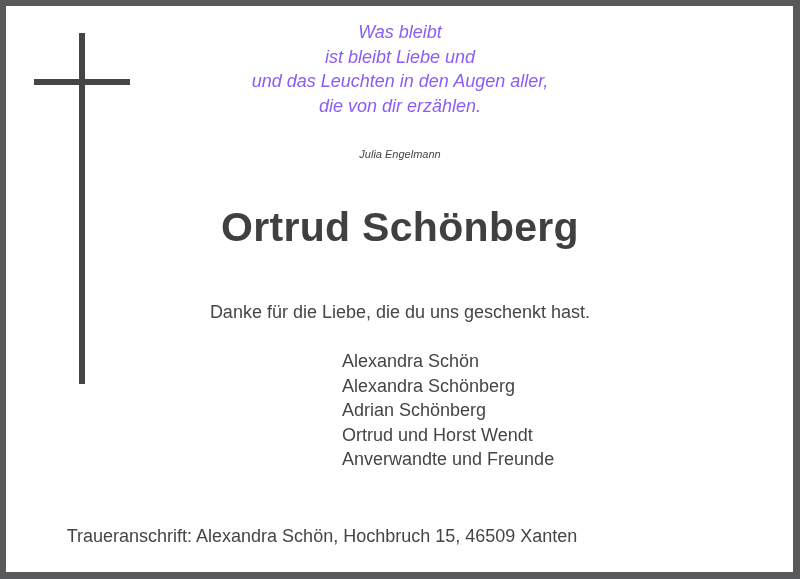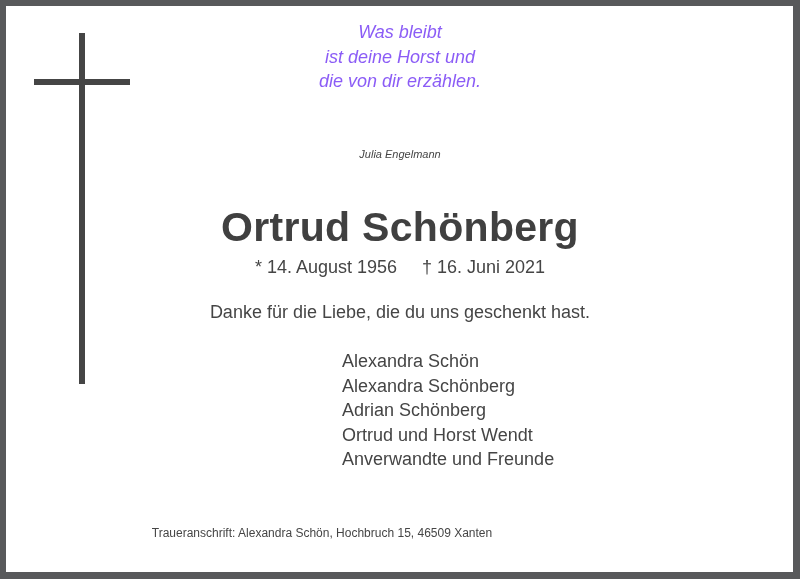--- a/index.html
+++ b/index.html
@@ -12,40 +12,40 @@
   .cross-v { position: absolute; left: 73px; top: 27px; width: 6px; height: 351px; background: #454545; }
   .cross-h { position: absolute; left: 28px; top: 73px; width: 96px; height: 6px; background: #454545; }
   .poem { position: absolute; left: 200px; top: 14px; width: 388px; text-align: center; font-style: italic; font-size: 18px; line-height: 24.5px; color: #8b5cf6; }
   .poem div { white-space: nowrap; }
   .author { position: absolute; left: 200px; top: 142px; width: 388px; text-align: center; font-style: italic; font-size: 11px; color: #454545; }
   .name { position: absolute; left: 150px; top: 198px; width: 488px; text-align: center; font-weight: bold; font-size: 41px; color: #404040; letter-spacing: 0.3px; }
   .dates { position: absolute; left: 150px; top: 251px; width: 488px; text-align: center; font-size: 18px; color: #454545; white-space: pre; }
   .thanks { position: absolute; left: 150px; top: 296px; width: 488px; text-align: center; font-size: 18px; color: #454545; }
   .mourners { position: absolute; left: 336px; top: 343px; font-size: 18px; line-height: 24.6px; color: #454545; }
   .mourners div { white-space: nowrap; }
-  .address { position: absolute; left: 0; top: 520px; width: 632px; text-align: center; font-size: 12px; color: #454545; }
+  .address { position: absolute; left: 0; top: 520px; width: 632px; text-align: center; font-size: 18px; color: #454545; }
 </style>
 </head>
 <body>
 
 <div class="card">
   <div>
     <div class="cross-v"></div>
     <div class="cross-h"></div>
   </div>
 
   <div class="poem">
     <div>Was bleibt</div>
-    <div>ist deine Horst und</div>
+    <div>ist bleibt Liebe und</div>
+    <div>und das Leuchten in den Augen aller,</div>
     <div>die von dir erzählen.</div>
   </div>
   <div class="author">Julia Engelmann</div>
 
   <div class="name">Ortrud Schönberg</div>
-  <div class="dates">* 14. August 1956     † 16. Juni 2021</div>
 
   <div class="thanks">Danke für die Liebe, die du uns geschenkt hast.</div>
 
   <div class="mourners">
     <div>Alexandra Schön</div>
     <div>Alexandra Schönberg</div>
     <div>Adrian Schönberg</div>
     <div>Ortrud und Horst Wendt</div>
     <div>Anverwandte und Freunde</div>
   </div>

